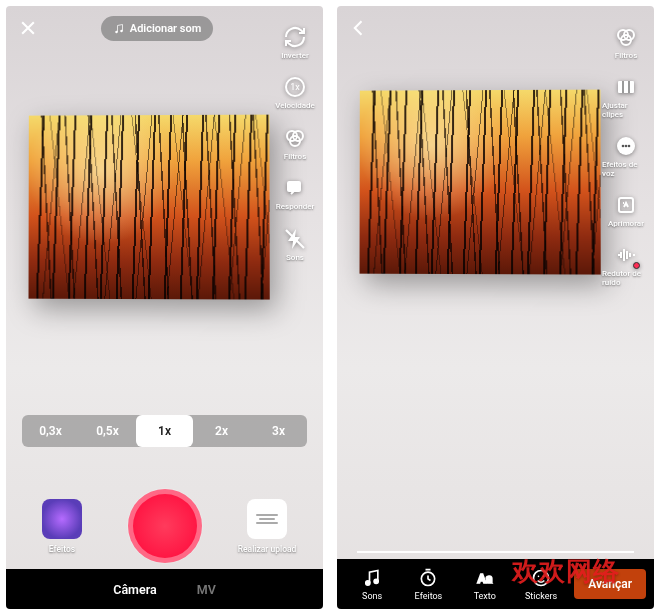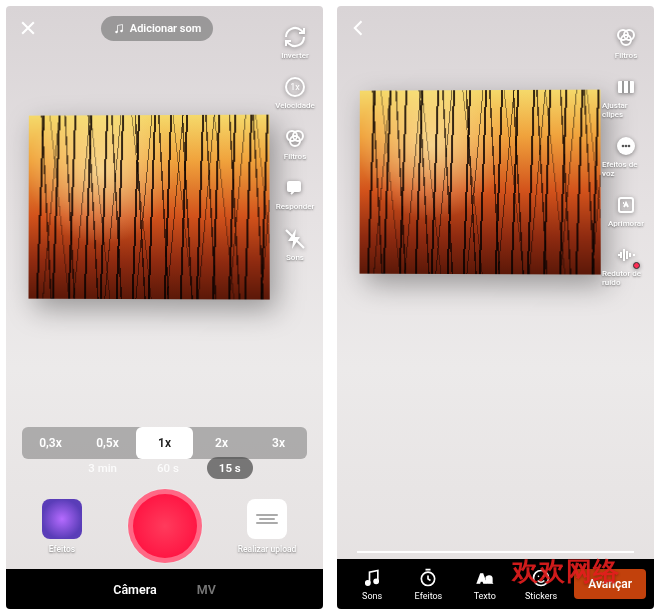--- a/index.html
+++ b/index.html
@@ -22,21 +22,21 @@
   .close-x, .back-chev { width:24px; height:24px; color:#fff; display:flex; align-items:center; justify-content:center; }
   .close-x svg, .back-chev svg { width:20px; height:20px; stroke:#fff; stroke-width:2.5; fill:none; }
   .pill { background:rgba(120,120,120,.65); color:#fff; font-size:11px; font-weight:600; padding:6px 12px; border-radius:16px; display:flex; align-items:center; gap:5px; }
   .pill svg { width:12px; height:12px; fill:#fff; }
   .side-tools { position:absolute; right:4px; top:18px; display:flex; flex-direction:column; gap:14px; z-index:5; }
   .tool { display:flex; flex-direction:column; align-items:center; gap:2px; color:#fff; width:48px; text-align:left; }
   .tool .ic { width:26px; height:26px; display:flex; align-items:center; justify-content:center; filter:drop-shadow(0 1px 2px rgba(0,0,0,.4)); }
   .tool .ic svg { width:24px; height:24px; stroke:#fff; stroke-width:2; fill:none; }
   .tool .lbl { font-size:8px; font-weight:500; line-height:1.05; text-shadow:0 1px 2px rgba(0,0,0,.5); }
   .reddot { position:absolute; width:7px; height:7px; background:#fe2c55; border-radius:50%; bottom:-1px; right:-1px; border:1px solid #333; }
-  .speed-bar { position:absolute; left:16px; right:16px; bottom:150px; height:32px; background:rgba(100,100,100,.45); border-radius:6px; display:flex; overflow:hidden; z-index:4; }
+  .speed-bar { position:absolute; left:16px; right:16px; bottom:162px; height:32px; background:rgba(100,100,100,.45); border-radius:6px; display:flex; overflow:hidden; z-index:4; }
   .speed-bar .seg { flex:1; display:flex; align-items:center; justify-content:center; color:#fff; font-size:12px; font-weight:600; }
   .speed-bar .seg.active { background:#fff; color:#222; border-radius:6px; }
   .duration-row { position:absolute; left:0; right:0; bottom:130px; display:flex; gap:16px; justify-content:center; z-index:4; }
   .dur { color:rgba(255,255,255,.85); font-size:11.5px; font-weight:500; padding:4px 12px; border-radius:12px; }
   .dur.active { background:rgba(80,80,80,.75); color:#fff; font-weight:600; }
   .rec-row { position:absolute; left:0; right:0; bottom:46px; display:flex; align-items:center; justify-content:space-between; padding:0 28px; z-index:4; }
   .rec-side { display:flex; flex-direction:column; align-items:center; gap:5px; width:56px; }
   .rec-side .thumb { width:40px; height:40px; border-radius:8px; background:#5a3db8; background-image:radial-gradient(circle at 50% 50%, #b56bff 0%, #5a3db8 70%); }
   .rec-side .thumb.upload { background:#fff; display:flex; flex-direction:column; align-items:center; justify-content:center; gap:2px; }
   .rec-side .thumb.upload .ln { width:22px; height:2px; background:#aaa; border-radius:1px; }
@@ -132,25 +132,20 @@
   </div>
 
   <div class="speed-bar">
     <div class="seg">0,3x</div>
     <div class="seg">0,5x</div>
     <div class="seg active">1x</div>
     <div class="seg">2x</div>
     <div class="seg">3x</div>
   </div>
 
-  <div class="duration-row">
-    <div class="dur">3 min</div>
-    <div class="dur">60 s</div>
-    <div class="dur active">15 s</div>
-  </div>
 
   <div class="rec-row">
     <div class="rec-side">
       <div class="thumb"></div>
       <div class="cap">Efeitos</div>
     </div>
     <div class="rec-btn"></div>
     <div class="rec-side">
       <div class="thumb upload">
         <div class="ln"></div>

